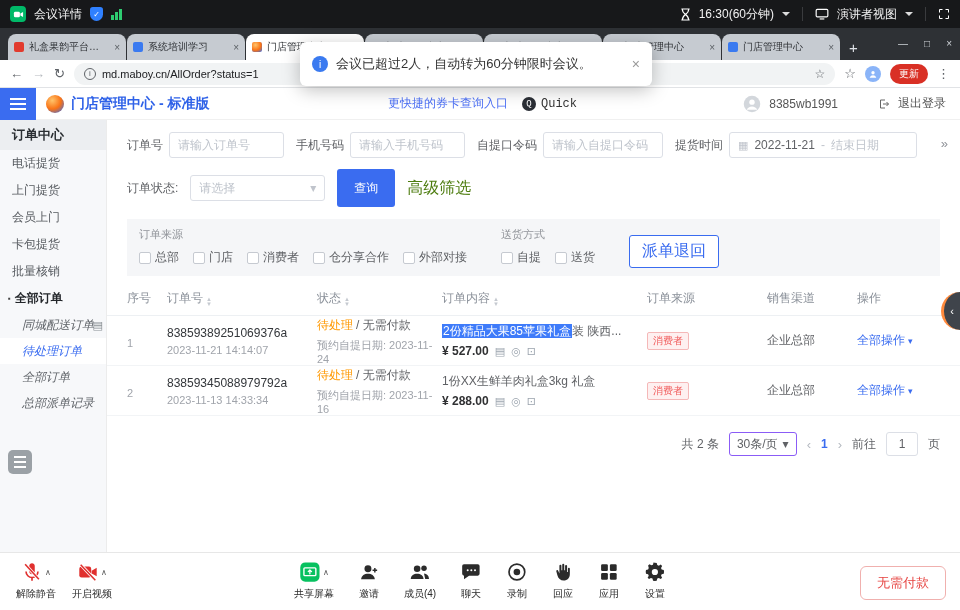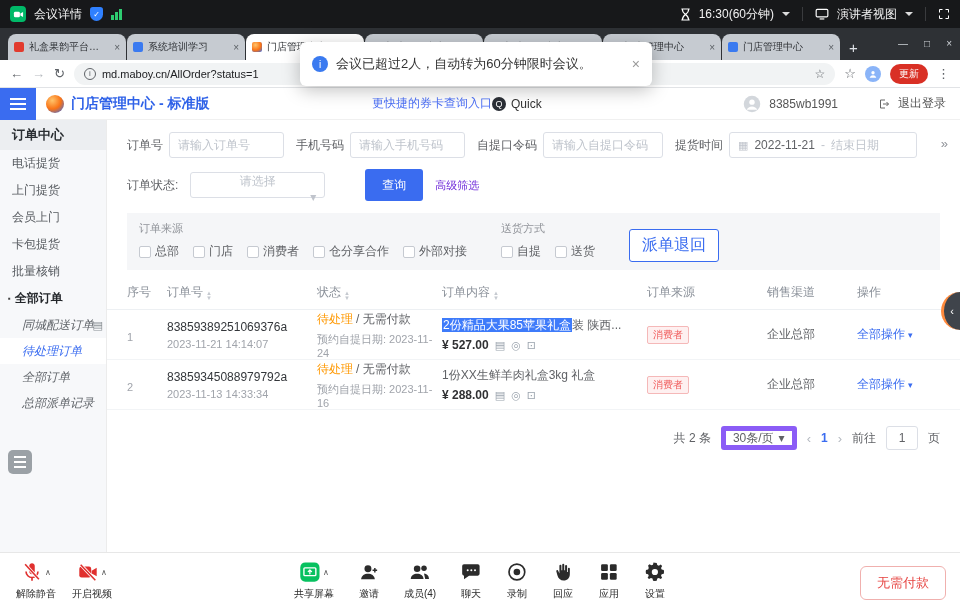--- a/index.html
+++ b/index.html
@@ -39,21 +39,21 @@
   .update-pill{background:#d93025;color:#fff;font-size:10px;border-radius:10px;padding:3px 9px;border:none;}
   .kebab{color:#5f6368;font-size:13px;}
 
   
   .webpage{position:absolute;top:60px;left:0;right:0;bottom:0;background:#fff;}
   .pg-header{height:32px;display:flex;align-items:center;background:#fff;position:relative;border-bottom:1px solid #f0f0f0;}
   .burger{width:36px;height:32px;background:#3a6cf0;color:#fff;display:flex;flex-direction:column;align-items:center;justify-content:center;gap:3px;border:none;}
   .burger i{display:block;width:16px;height:2px;background:#fff;}
   .logo{width:18px;height:18px;border-radius:50%;background:radial-gradient(circle at 35% 30%,#ffc46b,#f97316 50%,#2f6bef 95%);margin:0 7px 0 10px;}
   .pg-title{color:#2f62e8;font-weight:bold;font-size:14px;}
-  .pg-center{position:absolute;left:372px;display:flex;align-items:center;font-size:12px;}
+  .pg-center{position:absolute;left:388px;display:flex;align-items:center;gap:14px;font-size:12px;font-family:Liberation Mono, monospace;}
   .promo{color:#4a6ef5;}
   .quick{display:flex;align-items:center;gap:5px;color:#333;}
   .quick-badge{width:14px;height:14px;border-radius:50%;background:#2b2f36;color:#fff;font-size:9px;display:flex;align-items:center;justify-content:center;}
   .pg-right{margin-left:auto;display:flex;align-items:center;gap:8px;padding-right:14px;font-size:12px;color:#555;}
   .pg-right .gap{width:24px;}
 
   .pg-body{position:absolute;top:32px;left:0;right:0;bottom:0;display:flex;}
   .sidebar{width:107px;background:#f7f8fa;border-right:1px solid #ececec;font-size:12px;color:#565a5f;flex-shrink:0;position:relative;}
   .sb-title{height:30px;line-height:30px;padding-left:12px;font-weight:bold;color:#2b2f33;background:#eceef1;font-size:13px;}
   .sb-item{height:27px;line-height:27px;padding-left:12px;cursor:pointer;}
@@ -70,24 +70,24 @@
   .fg{display:flex;align-items:center;gap:6px;}
   .f-text{height:26px;border:1px solid #dcdfe6;border-radius:3px;padding:0 8px;font-size:12px;color:#333;outline:none;font-family:inherit;}
   .f-text::placeholder{color:#bfc4cc;}
   .w115{width:115px;}.w120{width:120px;}
   .datebox{width:188px;height:26px;border:1px solid #dcdfe6;border-radius:3px;display:flex;align-items:center;gap:6px;padding:0 8px;font-size:12px;background:#fff;}
   .cal-ic{color:#c0c4cc;font-size:11px;}
   .d-start{color:#606266;}
   .d-sep{color:#c0c4cc;}
   .d-end{color:#bfc4cc;}
   .filters-row2{display:flex;align-items:center;gap:12px;padding:11px 0 0 20px;font-size:12px;color:#606266;}
-  .selbox{width:135px;height:26px;border:1px solid #dcdfe6;border-radius:3px;display:flex;align-items:center;padding:0 8px;font-size:12px;color:#bfc4cc;background:#fff;flex-direction:column;}
+  .selbox{width:135px;height:26px;border:1px solid #dcdfe6;border-radius:3px;display:flex;align-items:center;padding:0 8px;font-size:12px;color:#bfc4cc;background:#fff;}
   .selbox .dcaret{margin-left:auto;color:#c0c4cc;}
-  .btn-primary{height:32px;background:#3a6cf0;color:#fff;border:none;border-radius:3px;font-size:12px;padding:0 17px;margin-left:28px;}
-  .link-blue{color:#6d28d9;font-size:11px;cursor:pointer;}
+  .btn-primary{height:38px;background:#3a6cf0;color:#fff;border:none;border-radius:3px;font-size:12px;padding:0 17px;}
+  .link-blue{color:#4d7c0f;font-size:16px;cursor:pointer;}
   .collapse-ic{position:absolute;right:12px;top:16px;color:#909399;font-size:13px;}
 
   .filter-panel{margin:12px 20px 0 20px;background:#f5f6f8;padding:8px 12px 10px 12px;display:flex;gap:34px;font-size:12px;align-items:flex-end;}
   .fp-group .fp-title{color:#909399;font-size:11px;margin-bottom:7px;}
   .fp-opts{display:flex;align-items:center;gap:14px;color:#606266;}
   .cb-item{display:flex;align-items:center;cursor:pointer;}
   .cb{width:12px;height:12px;border:1px solid #c6cad1;border-radius:2px;background:#fff;display:inline-block;margin-right:4px;}
   .return-btn{border:1px solid #3a6cf0;color:#3a6cf0;background:#fff;border-radius:3px;font-size:16px;padding:5px 12px;margin-bottom:-2px;}
 
   .t-head,.t-row{display:grid;grid-template-columns:40px 150px 125px 205px 120px 90px 1fr;padding-left:20px;align-items:center;font-size:12px;}
@@ -102,21 +102,21 @@
   .hl{background:#3e7bfa;color:#fff;padding:0 1px;}
   .rest{color:#606266;}
   .price{font-weight:bold;color:#303133;font-size:12px;}
   .mini-ic{color:#9aa3ad;margin-left:6px;font-size:11px;}
   .badge-red{display:inline-block;border:1px solid #f5b8b8;color:#f05b5b;background:#fef0f0;font-size:10px;padding:1px 5px;border-radius:2px;}
   .ch{color:#606266;}
   .act{color:#3a6cf0;cursor:pointer;}
   .act .dcaret{font-size:9px;margin-left:3px;}
 
   .pagination{display:flex;align-items:center;justify-content:flex-end;gap:10px;padding:16px 20px 0 0;font-size:12px;color:#606266;}
-  .psize{border:5px solid #8b5cf6;border-radius:3px;height:24px;display:flex;align-items:center;padding:0 7px;gap:5px;color:#606266;}
+  .psize{border:1px solid #8b5cf6;border-radius:3px;height:24px;display:flex;align-items:center;padding:0 7px;gap:5px;color:#606266;}
   .pageno{color:#3a6cf0;font-weight:bold;}
   .parrow{color:#b4b9c0;font-size:13px;}
   .goto-input{width:32px;height:24px;border:1px solid #dcdfe6;border-radius:3px;text-align:center;font-size:12px;color:#606266;outline:none;font-family:inherit;}
 
   
   .toast{position:absolute;left:300px;top:42px;width:352px;background:#fff;border-radius:6px;box-shadow:0 4px 18px rgba(0,0,0,.25);display:flex;align-items:center;gap:8px;padding:13px 12px;z-index:90;font-size:13px;color:#333;}
   .toast-info{width:16px;height:16px;border-radius:50%;background:#3a7af0;color:#fff;font-size:10px;display:flex;align-items:center;justify-content:center;flex-shrink:0;}
   .toast-close{margin-left:auto;color:#999;font-size:14px;}
   .drawer-handle{position:absolute;right:0;top:292px;width:19px;height:38px;background:#3f444b;border-left:3px solid #ff8a3d;border-radius:19px 0 0 19px;color:#fff;display:flex;align-items:center;justify-content:center;font-size:11px;z-index:70;}
 

